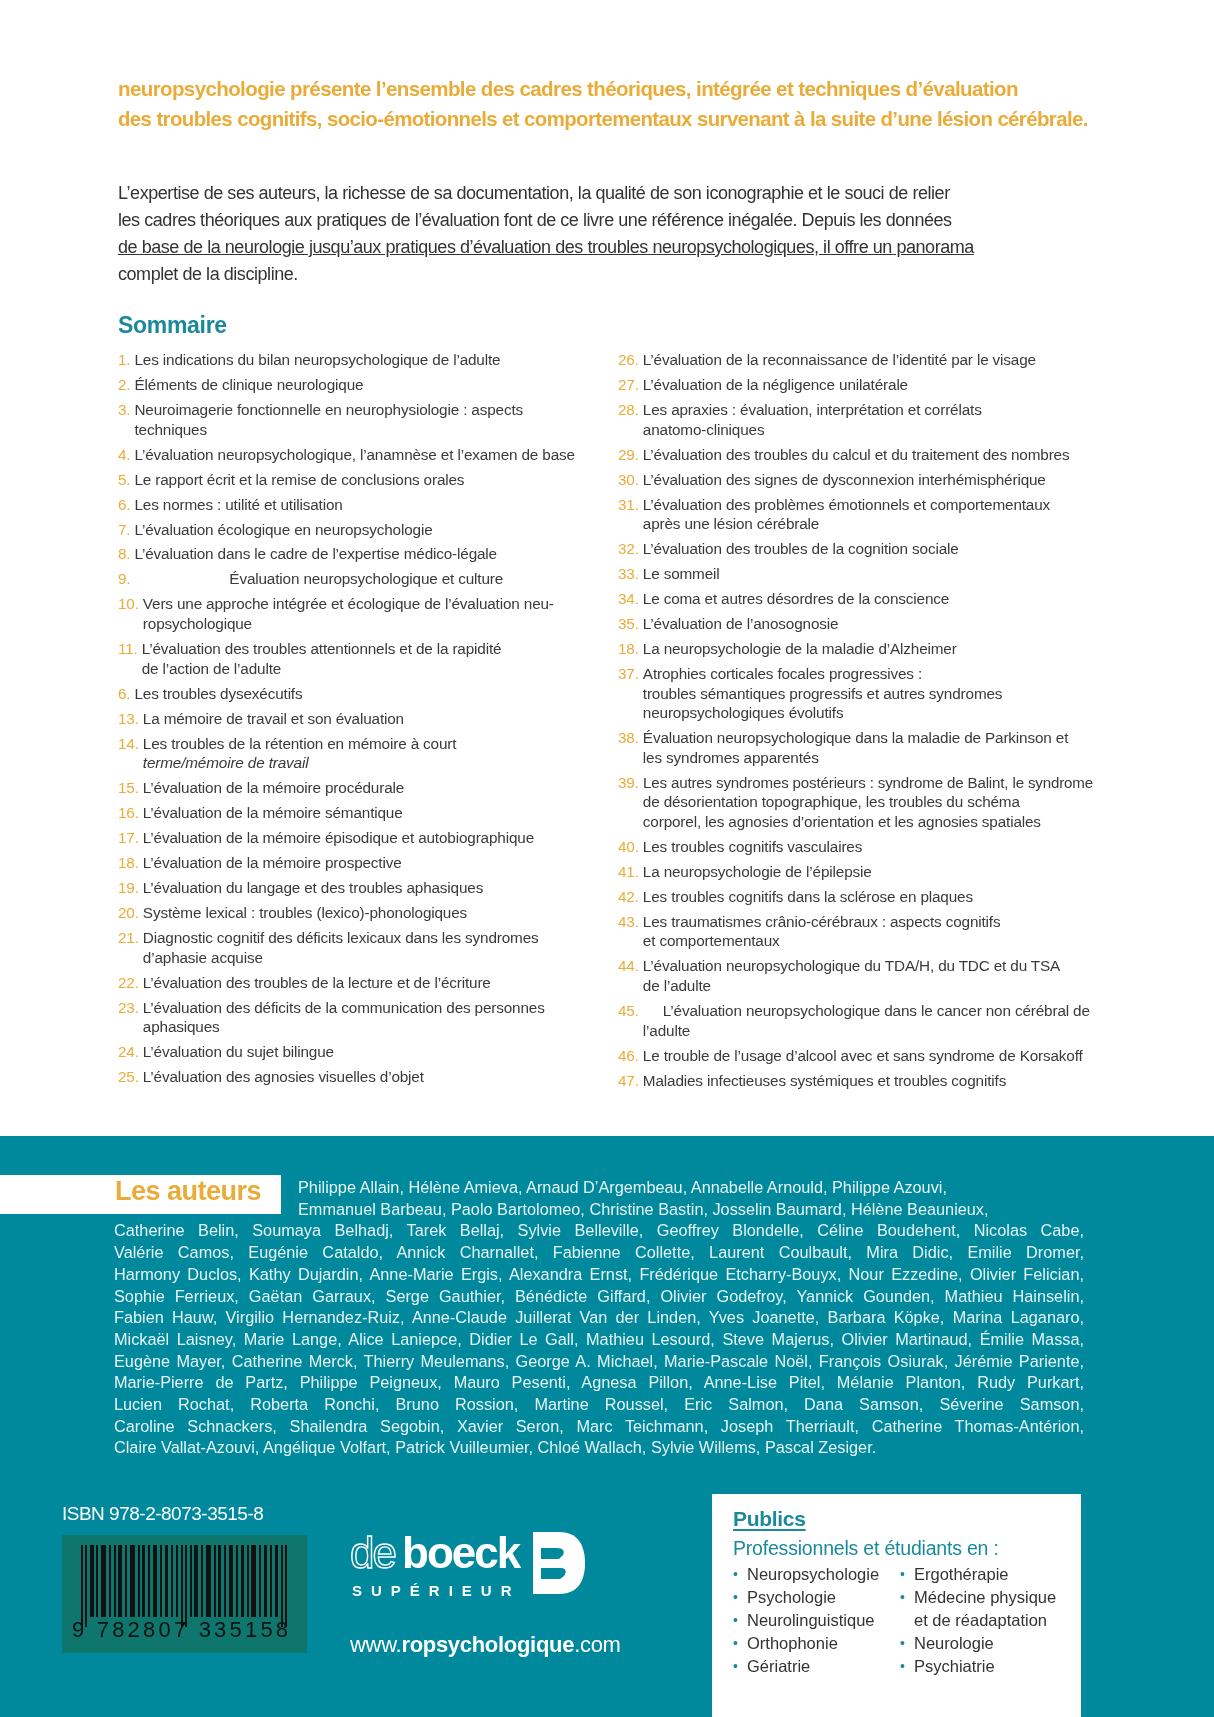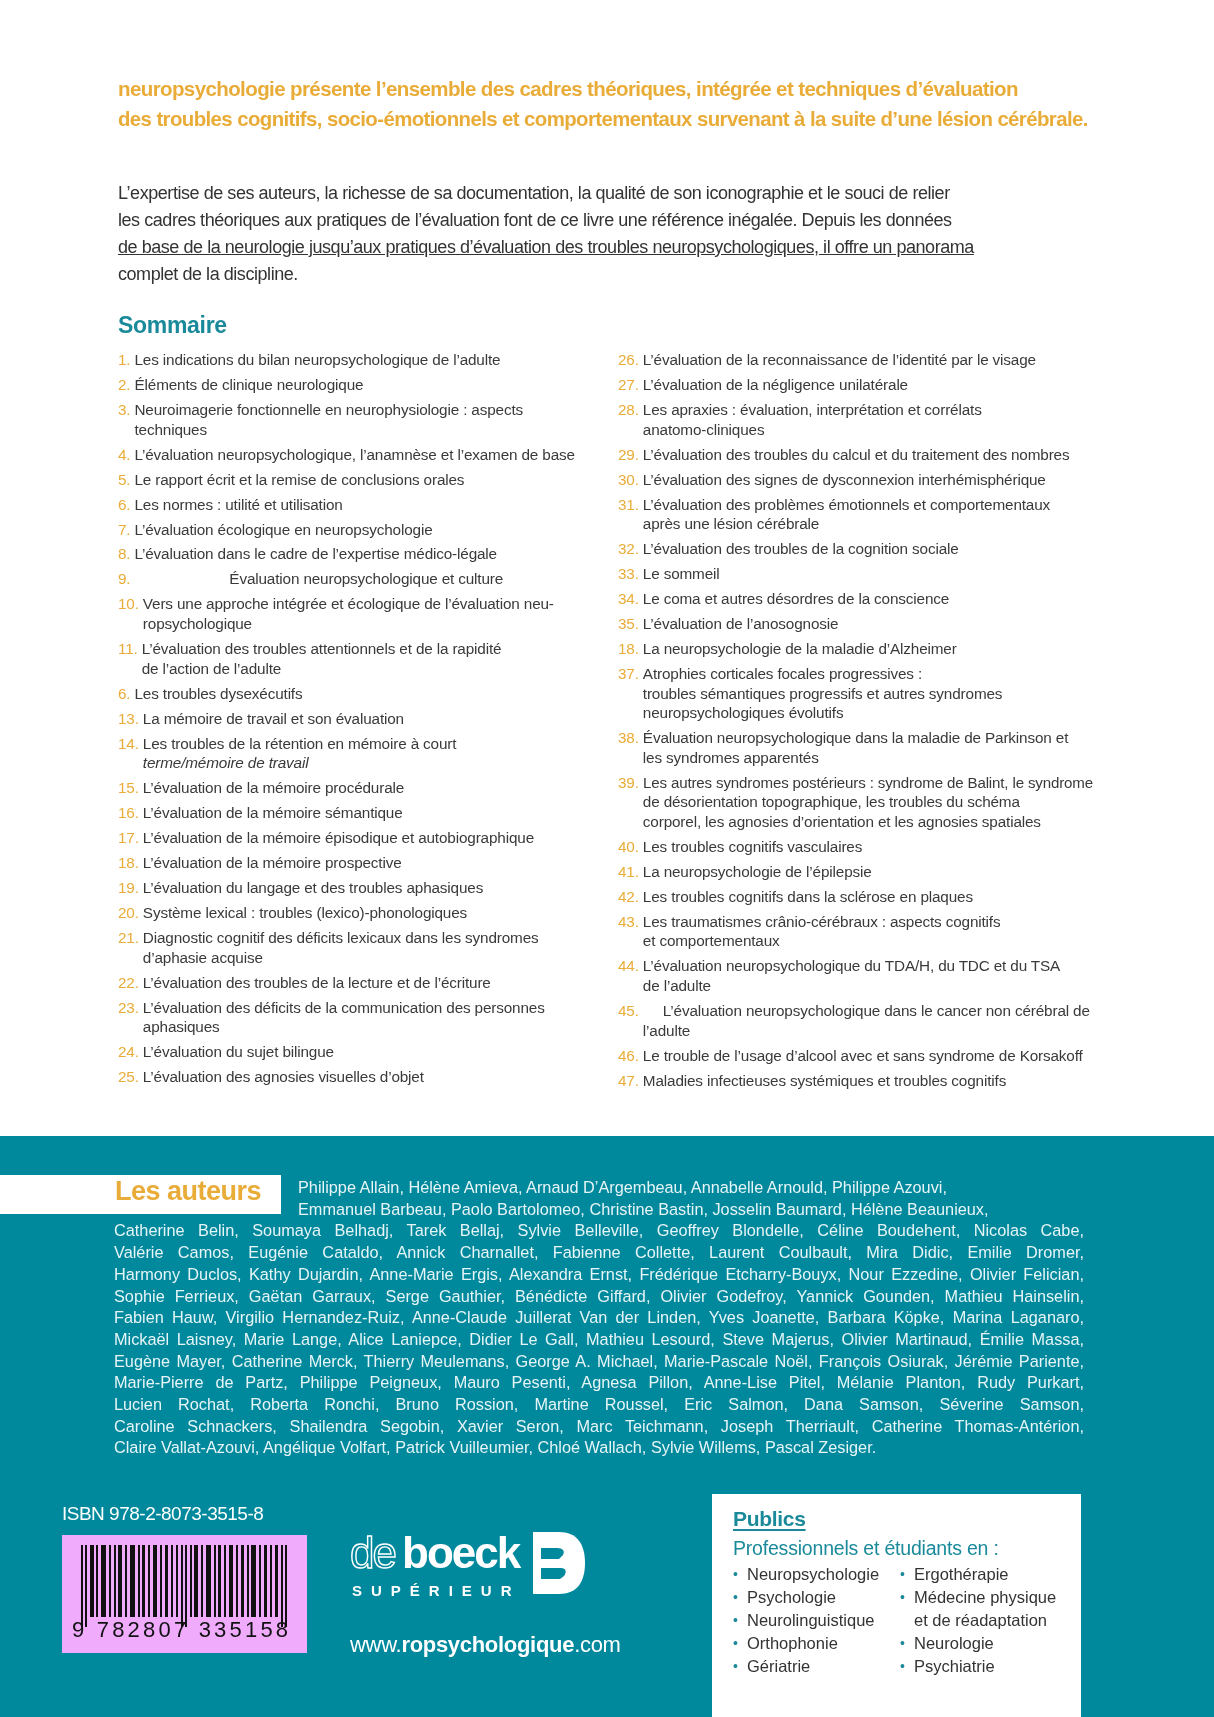--- a/index.html
+++ b/index.html
@@ -55,21 +55,21 @@
     .authors-text span.line { display: block; white-space: nowrap; text-align: justify; text-align-last: justify; }
     .authors-text span.line.indent { margin-left: 184px; }
     .authors-text span.line.last { text-align-last: left; }
 
     .isbn-label {
       position: absolute; left: 62px; top: 1503px;
       color: #ffffff; font-size: 19px; letter-spacing: -0.5px;
     }
     .barcode-box {
       position: absolute; left: 62px; top: 1535px; width: 245px; height: 118px;
-      background: #f0abfc;
+      background: #0f766e;
     }
     .barcode-bars { position: absolute; left: 19px; top: 10px; width: 206px; height: 82px; }
     .barcode-digits {
       position: absolute; left: 10px; top: 82px; width: 225px;
       font-family: "Liberation Sans", sans-serif; font-size: 22px; color: #111;
       letter-spacing: 3.2px; white-space: nowrap;
     }
 
     .publisher-logo { position: absolute; left: 350px; top: 1528px; width: 250px; height: 80px; }
     .logo-de {

